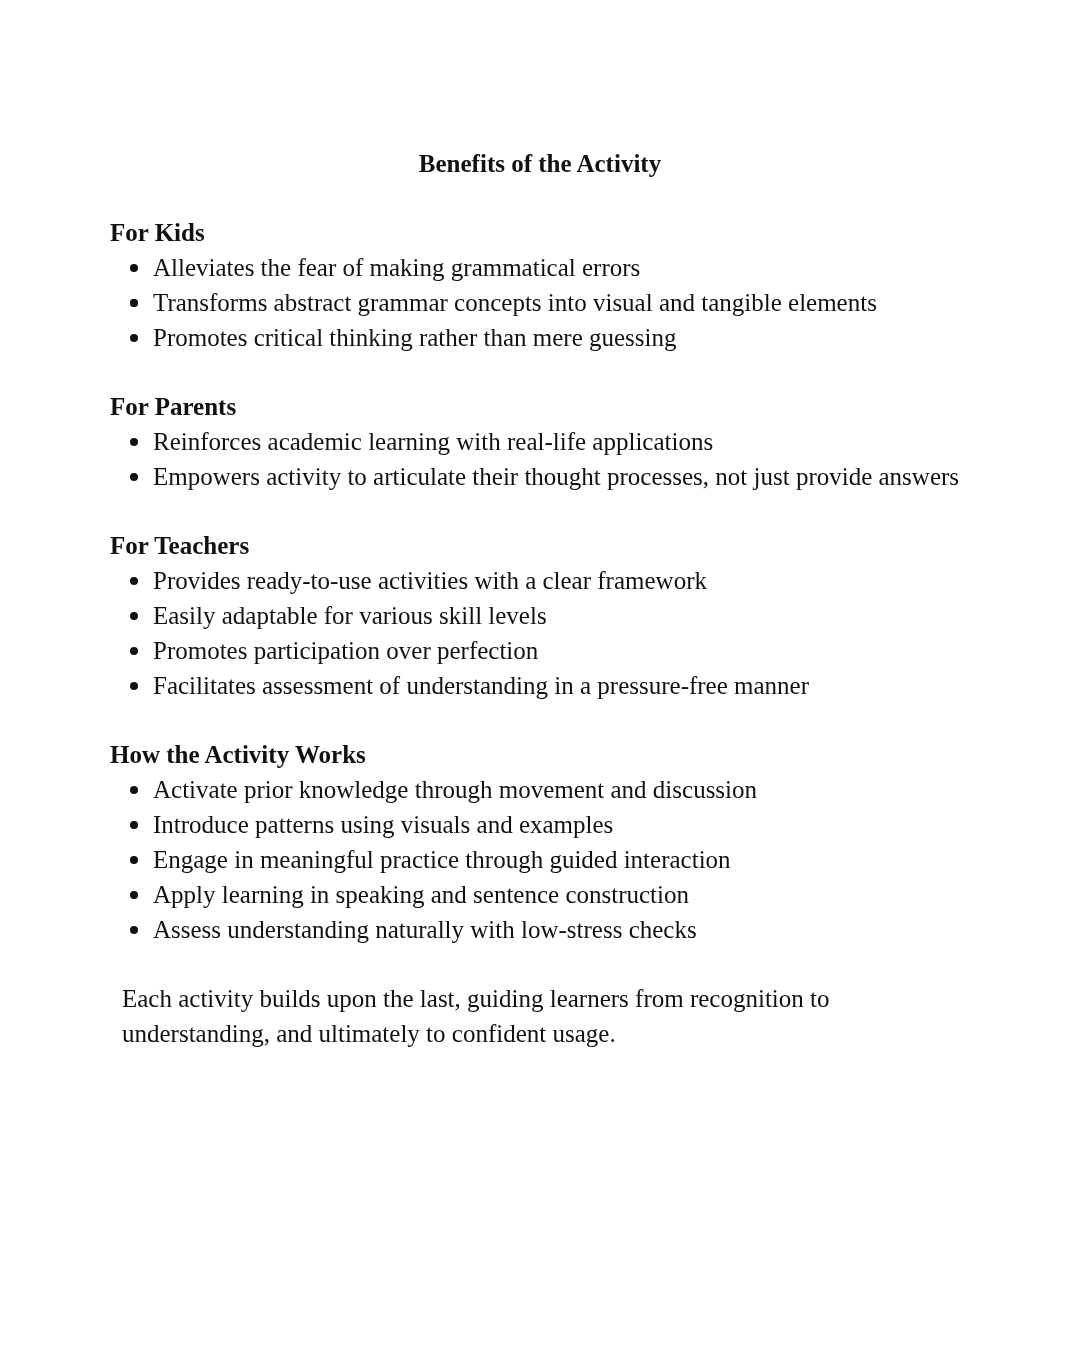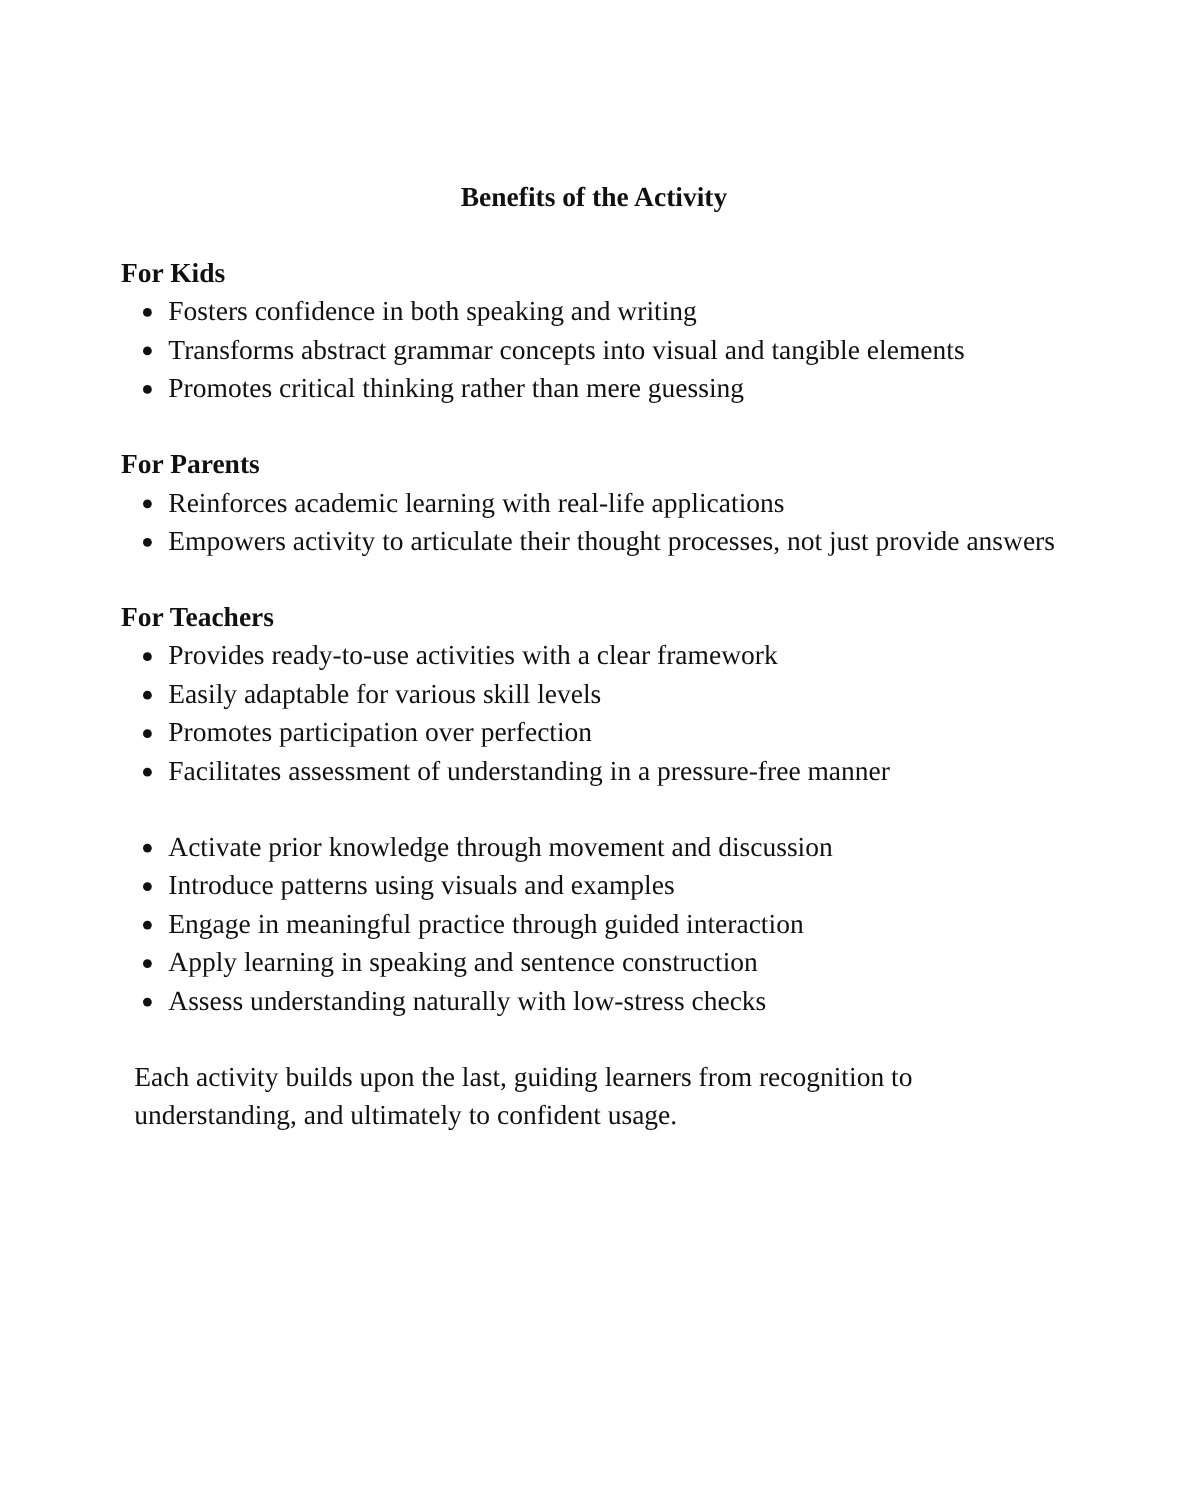--- a/index.html
+++ b/index.html
@@ -11,21 +11,21 @@
       width: 1080px;
       height: 1350px;
       position: relative;
       overflow: hidden;
       font-family: "Liberation Serif", "DejaVu Serif", serif;
       color: #111111;
     }
     .page {
       position: absolute;
       left: 110px;
-      top: 162px;
+      top: 146px;
       width: 860px;
     }
     .title {
       font-weight: bold;
       font-size: 25px;
       text-align: center;
       width: 860px;
       margin-left: -2px;
       line-height: 36px;
       margin: 0 0 33px 0;
@@ -67,21 +67,22 @@
   </style>
 </head>
 <body>
 
 <div class="page">
   <h1 class="title">Benefits of the Activity</h1>
 
   <div class="section">
     <p class="section-heading">For Kids</p>
     <ul class="items">
-      <li><span class="bullet"></span><span>Fosters confidence in both speaking and writing</span></li>
+      <li><span class="bullet"></span><span>Alleviates the fear of making grammatical errors</span></li>
+      <li><span class="bullet"></span></li>
       <li><span class="bullet"></span><span>Transforms abstract grammar concepts into visual and tangible elements</span></li>
       <li><span class="bullet"></span><span>Promotes critical thinking rather than mere guessing</span></li>
     </ul>
   </div>
 
   <div class="section">
     <p class="section-heading">For Parents</p>
     <ul class="items">
       <li><span class="bullet"></span><span>Reinforces academic learning with real-life applications</span></li>
       <li><span class="bullet"></span><span>Empowers activity to articulate their thought processes, not just provide answers</span></li>
@@ -92,20 +93,21 @@
     <p class="section-heading">For Teachers</p>
     <ul class="items">
       <li><span class="bullet"></span><span>Provides ready-to-use activities with a clear framework</span></li>
       <li><span class="bullet"></span><span>Easily adaptable for various skill levels</span></li>
       <li><span class="bullet"></span><span>Promotes participation over perfection</span></li>
       <li><span class="bullet"></span><span>Facilitates assessment of understanding in a pressure-free manner</span></li>
     </ul>
   </div>
 
   <div class="section">
+    <p class="section-heading">How the Activity Works</p>
     <ul class="items">
       <li><span class="bullet"></span><span>Activate prior knowledge through movement and discussion</span></li>
       <li><span class="bullet"></span><span>Introduce patterns using visuals and examples</span></li>
       <li><span class="bullet"></span><span>Engage in meaningful practice through guided interaction</span></li>
       <li><span class="bullet"></span><span>Apply learning in speaking and sentence construction</span></li>
       <li><span class="bullet"></span><span>Assess understanding naturally with low-stress checks</span></li>
     </ul>
   </div>
 
   <p class="closing">Each activity builds upon the last, guiding learners from recognition to understanding, and ultimately to confident usage.</p>

